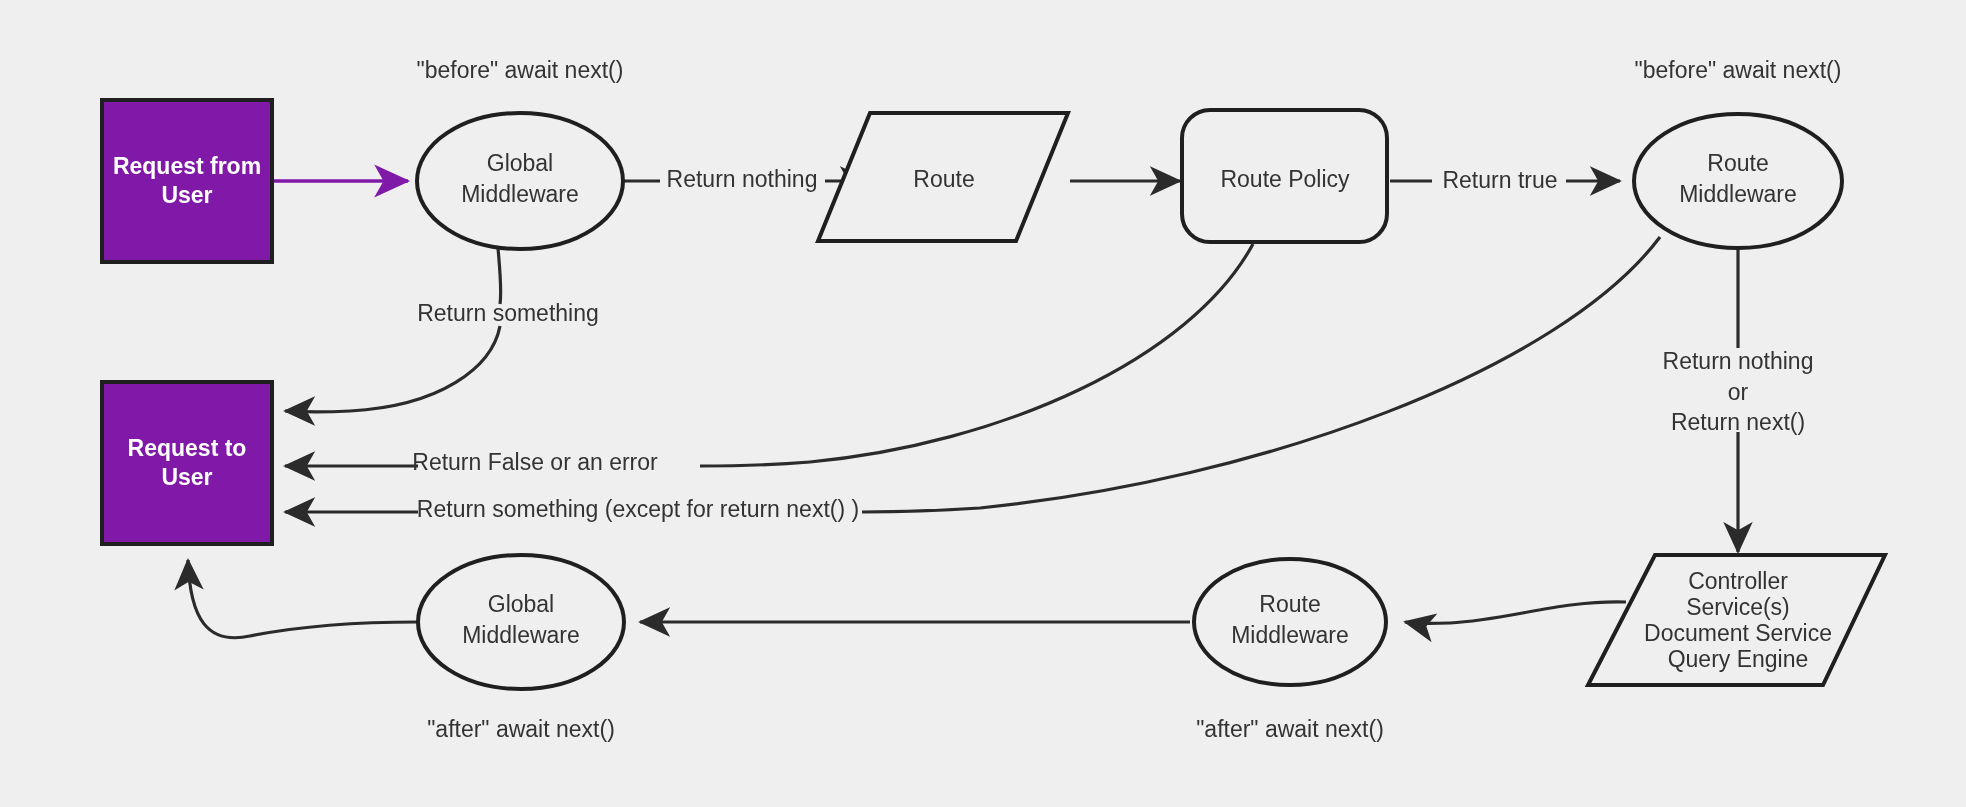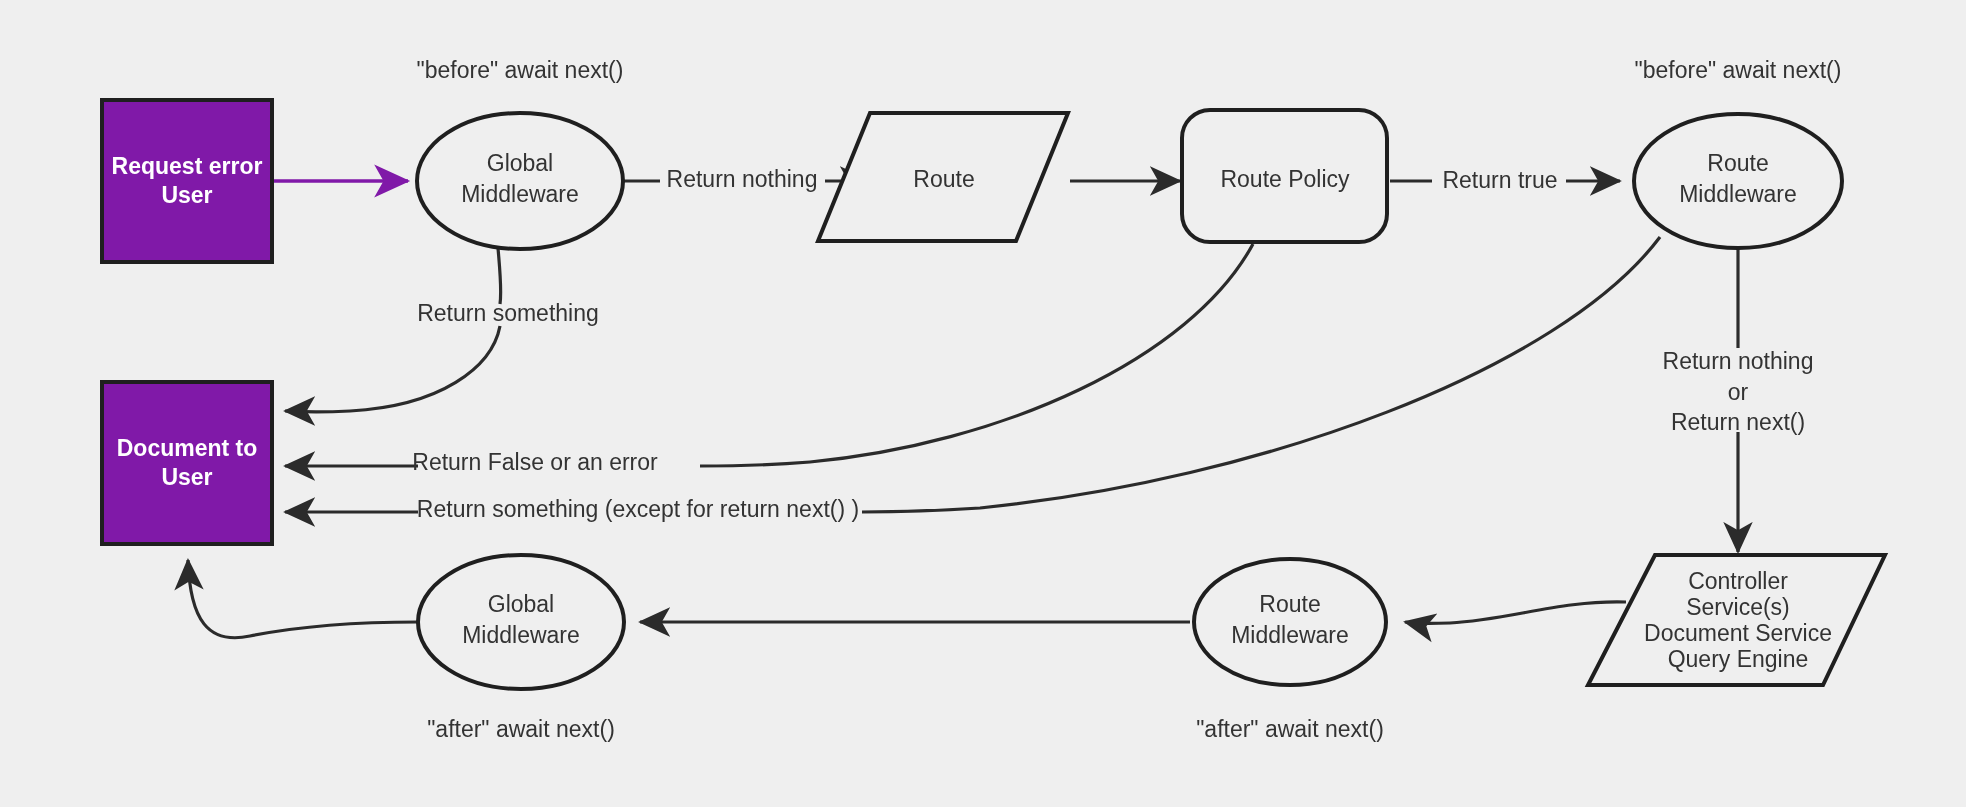--- a/index.html
+++ b/index.html
@@ -172,22 +172,22 @@
 
     <text class="edge-label" x="638" y="511">Return something (except for return next() )</text>
 
     <text class="edge-label" x="1738" y="363">Return nothing</text>
     <text class="edge-label" x="1738" y="394">or</text>
     <text class="edge-label" x="1738" y="424">Return next()</text>
 
   </svg>
 
   <div class="terminal-box" style="left:100px; top:98px; width:174px; height:166px;">
-    <span class="terminal-box-text">Request error
+    <span class="terminal-box-text">Request from
 User</span>
   </div>
 
   <div class="terminal-box" style="left:100px; top:380px; width:174px; height:166px;">
-    <span class="terminal-box-text">Document to
+    <span class="terminal-box-text">Request to
 User</span>
   </div>
 
 </div>
 
 </body></html>

